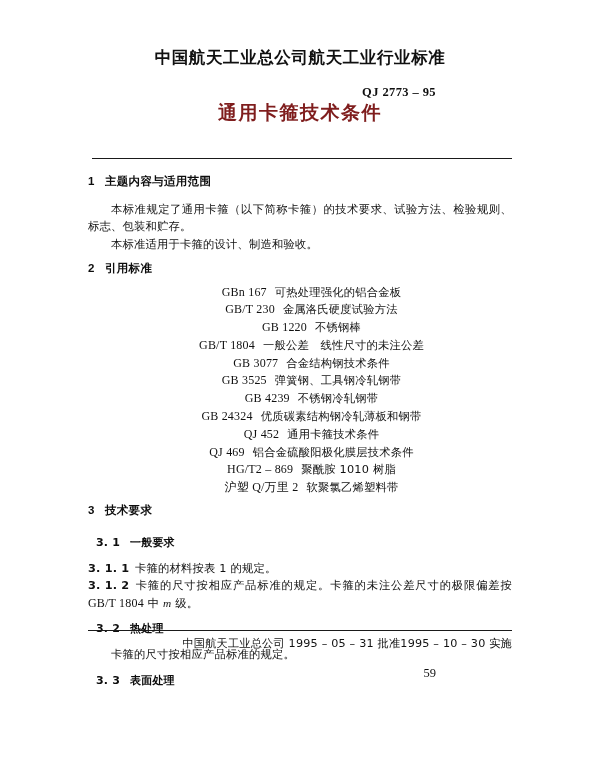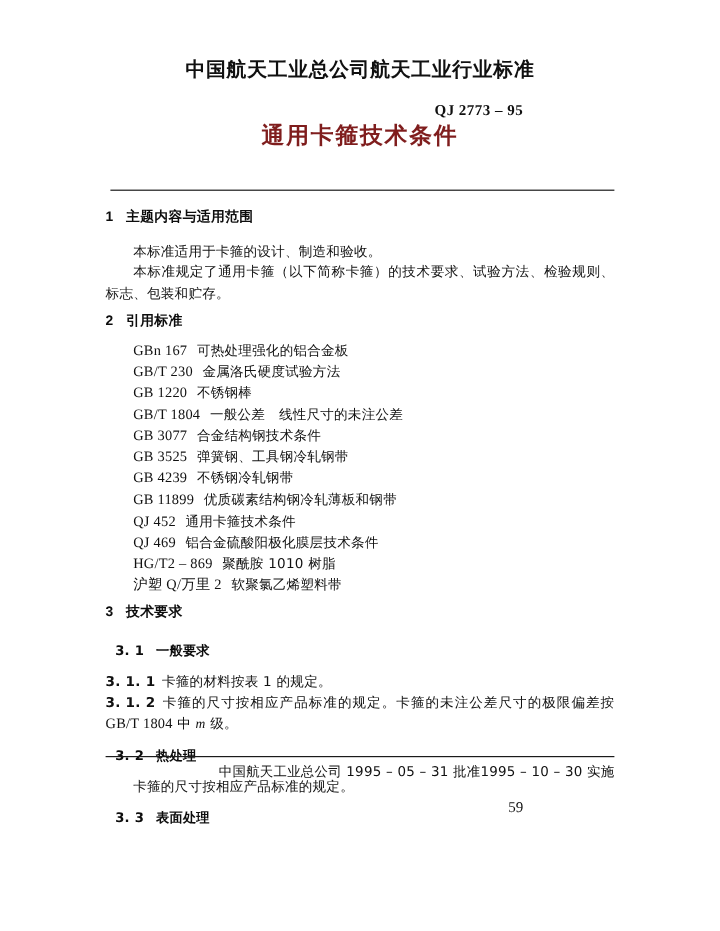--- a/index.html
+++ b/index.html
@@ -122,20 +122,21 @@
   .gap-13 { height: 13px; }
   .gap-10 { height: 10px; }
   .gap-9  { height: 9px; }
   .gap-8  { height: 8px; }
 
   
   .ref-list {
     margin: 0;
     padding: 0;
     list-style: none;
+    text-align: center;
   }
   .ref-item {
     font-family: "DejaVu Sans", "Liberation Sans", sans-serif;
     font-size: 11.3px;
     line-height: 17.8px;
     letter-spacing: 0.2px;
     color: #111111;
     padding-left: 23px;
     white-space: nowrap;
   }
@@ -224,41 +225,41 @@
   <div class="rule-top"></div>
 
   <div class="body-area">
 
     <div class="sec-head">
       <span class="num">1</span><span>主题内容与适用范围</span>
     </div>
 
     <div class="gap-13"></div>
 
+    <p class="para indent">本标准规定了通用卡箍（以下简称卡箍）的技术要求、试验方法、检验规则、标志、包装和贮存。</p>
+
     <p class="para indent">本标准适用于卡箍的设计、制造和验收。</p>
-
-    <p class="para indent">本标准规定了通用卡箍（以下简称卡箍）的技术要求、试验方法、检验规则、标志、包装和贮存。</p>
 
     <div class="gap-10"></div>
 
     <div class="sec-head">
       <span class="num">2</span><span>引用标准</span>
     </div>
 
     <div class="gap-9"></div>
 
     <ul class="ref-list" id="ref-list">
         <li class="ref-item"><span class="ref-code">GBn 167</span><span class="ref-name">可热处理强化的铝合金板</span></li>
         <li class="ref-item"><span class="ref-code">GB/T 230</span><span class="ref-name">金属洛氏硬度试验方法</span></li>
         <li class="ref-item"><span class="ref-code">GB 1220</span><span class="ref-name">不锈钢棒</span></li>
         <li class="ref-item"><span class="ref-code">GB/T 1804</span><span class="ref-name">一般公差　线性尺寸的未注公差</span></li>
         <li class="ref-item"><span class="ref-code">GB 3077</span><span class="ref-name">合金结构钢技术条件</span></li>
         <li class="ref-item"><span class="ref-code">GB 3525</span><span class="ref-name">弹簧钢、工具钢冷轧钢带</span></li>
         <li class="ref-item"><span class="ref-code">GB 4239</span><span class="ref-name">不锈钢冷轧钢带</span></li>
-        <li class="ref-item"><span class="ref-code">GB 11899</span><span class="ref-name">优质碳素结构钢冷轧薄板和钢带</span></li>
+        <li class="ref-item"><span class="ref-code">GB 24324</span><span class="ref-name">优质碳素结构钢冷轧薄板和钢带</span></li>
         <li class="ref-item"><span class="ref-code">QJ 452</span><span class="ref-name">通用卡箍技术条件</span></li>
         <li class="ref-item"><span class="ref-code">QJ 469</span><span class="ref-name">铝合金硫酸阳极化膜层技术条件</span></li>
         <li class="ref-item"><span class="ref-code">HG/T2 – 869</span><span class="ref-name">聚酰胺 1010 树脂</span></li>
         <li class="ref-item"><span class="ref-code">沪塑 Q/万里 2</span><span class="ref-name">软聚氯乙烯塑料带</span></li>
       </ul>
 
     <div class="gap-8"></div>
 
     <div class="sec-head">
       <span class="num">3</span><span>技术要求</span>

